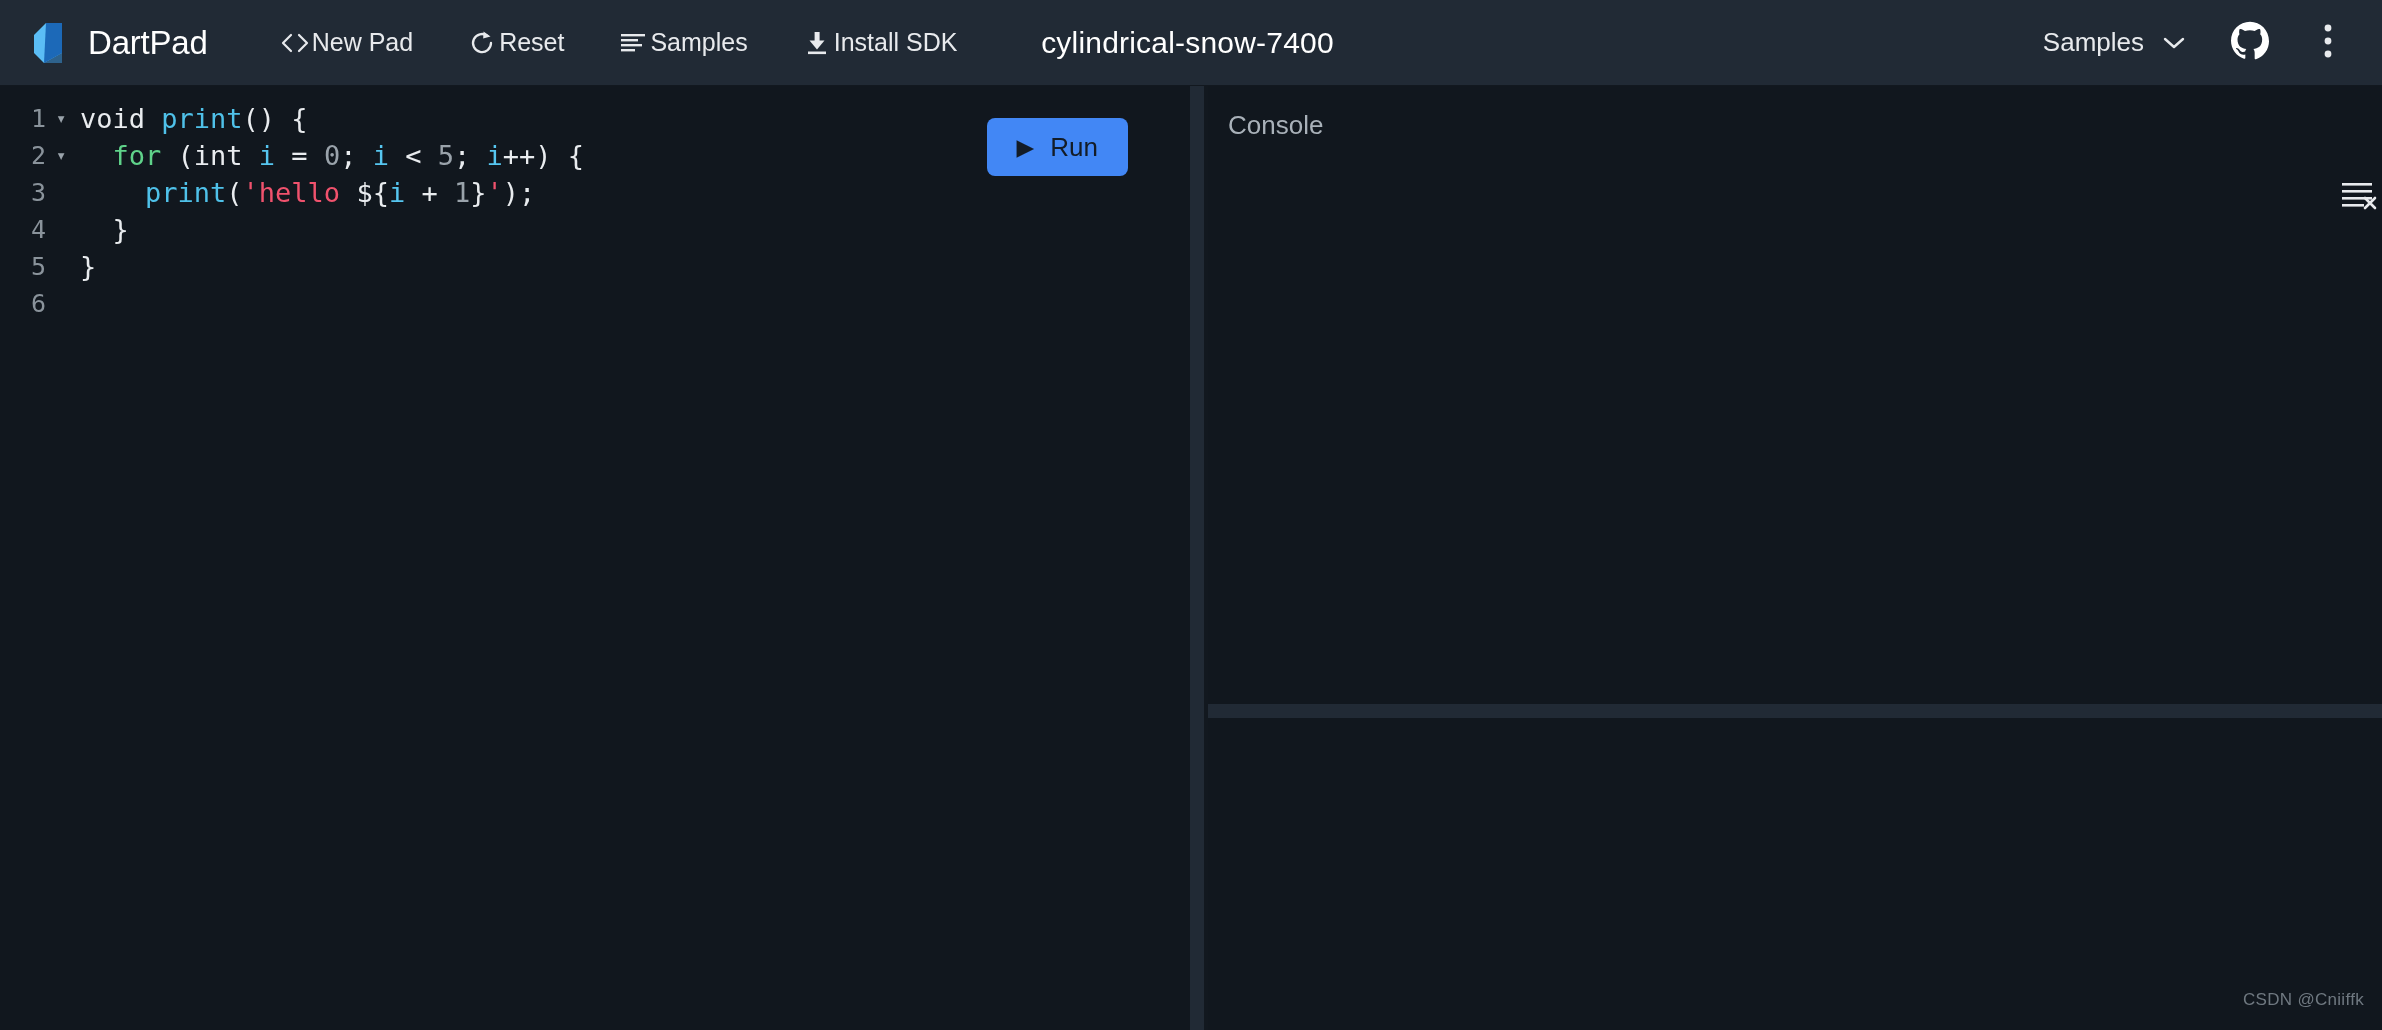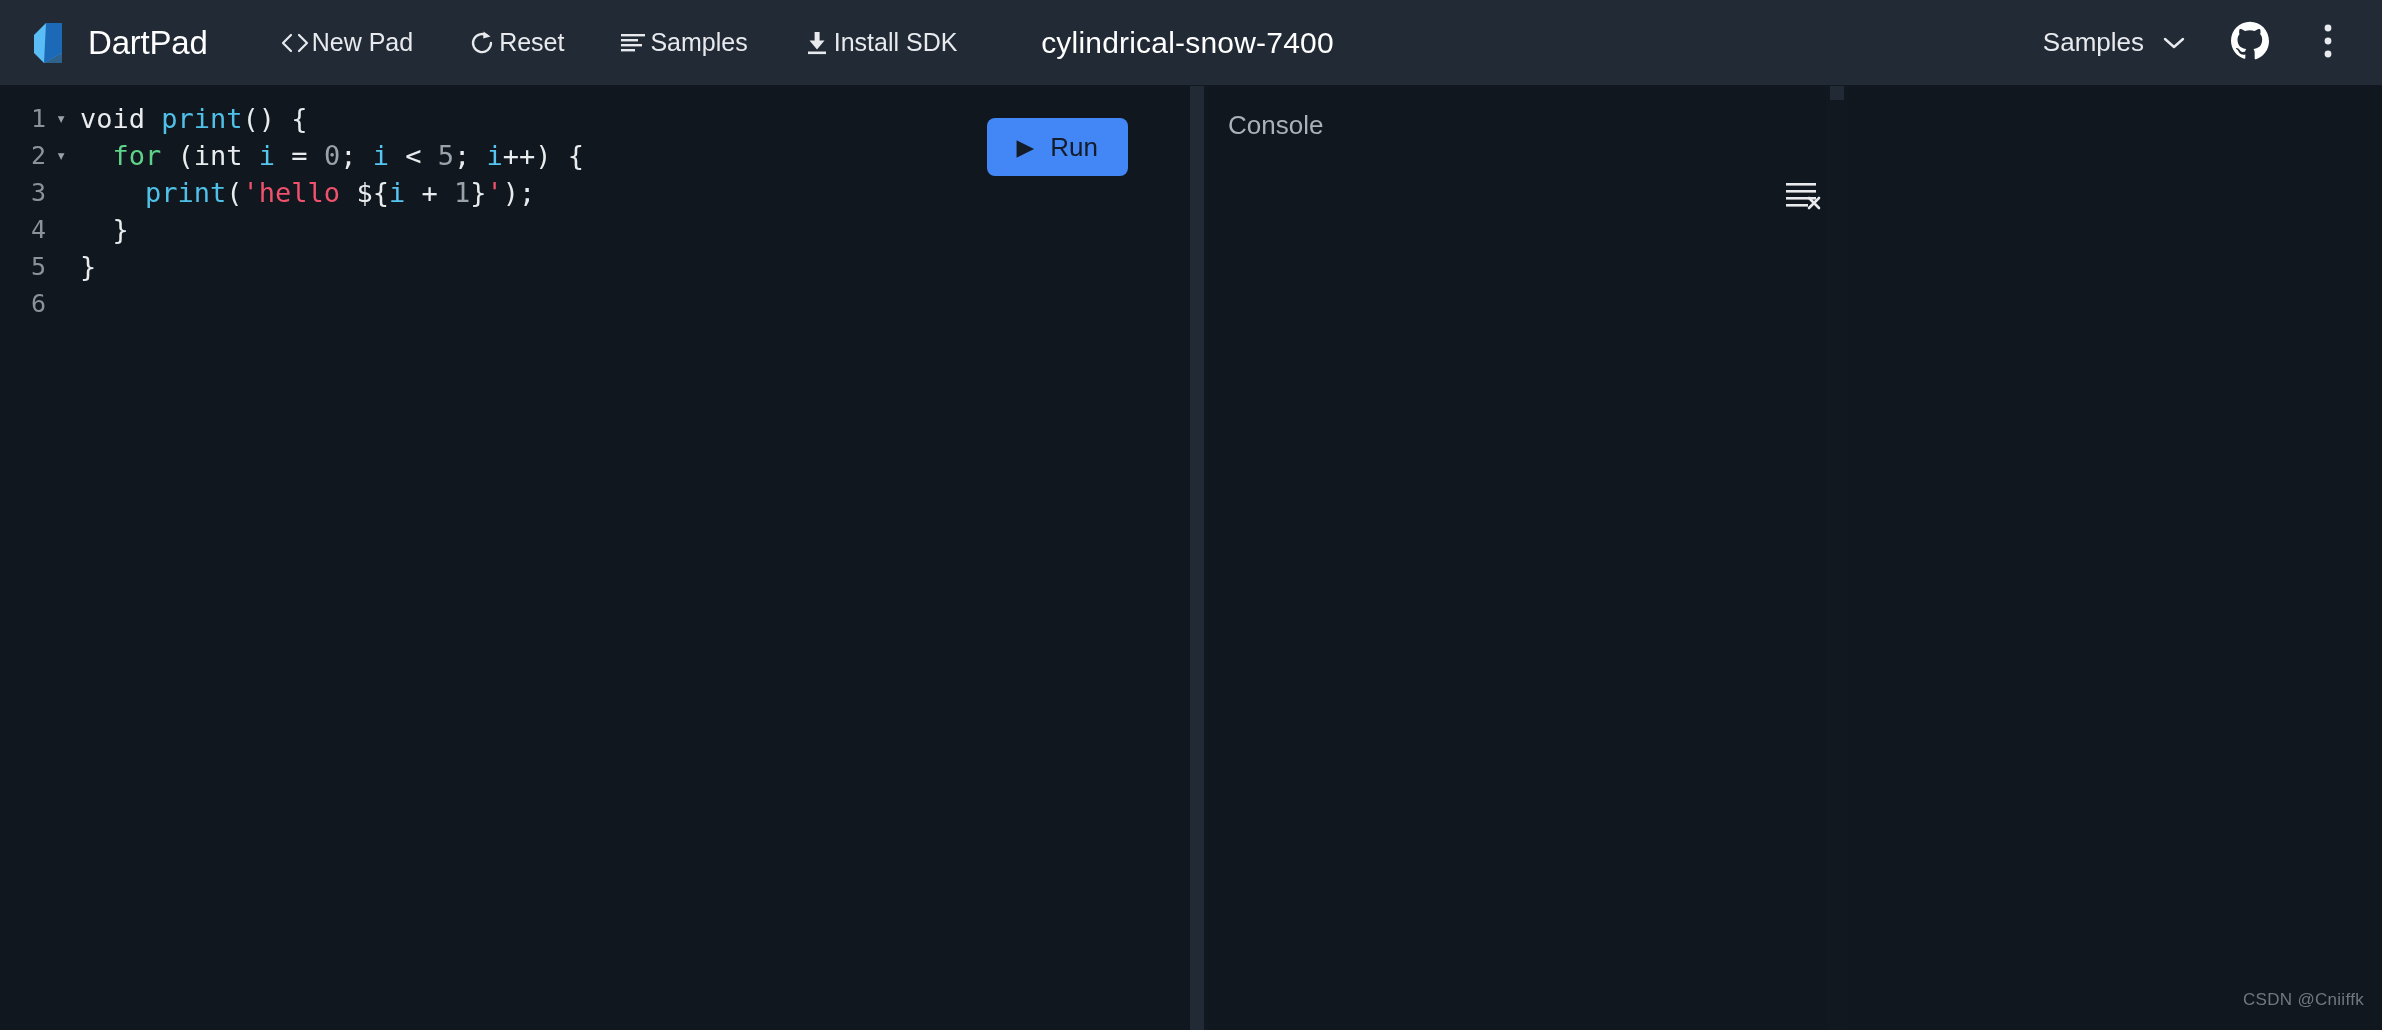--- a/index.html
+++ b/index.html
@@ -104,21 +104,21 @@
     z-index: 5;
   }
   #run-btn .play { font-size: 23px; line-height: 1; }
 
   
   #vsplit {
     width: 14px; flex: 0 0 14px; background: #212a35; cursor: col-resize;
   }
 
   
-  #right-pane { flex: 1; display: flex; flex-direction: row; min-width: 0; background: #12181f; }
+  #right-pane { flex: 1; display: flex; flex-direction: column; min-width: 0; background: #12181f; }
 
   .panel {
     background: #11171e; position: relative; overflow: hidden;
     margin-left: 4px;
   }
   .panel-label {
     color: #a9b1b9; font-size: 26px;
     padding: 24px 0 0 20px; display: block;
   }
   #console-panel { flex: 0 0 618px; }

